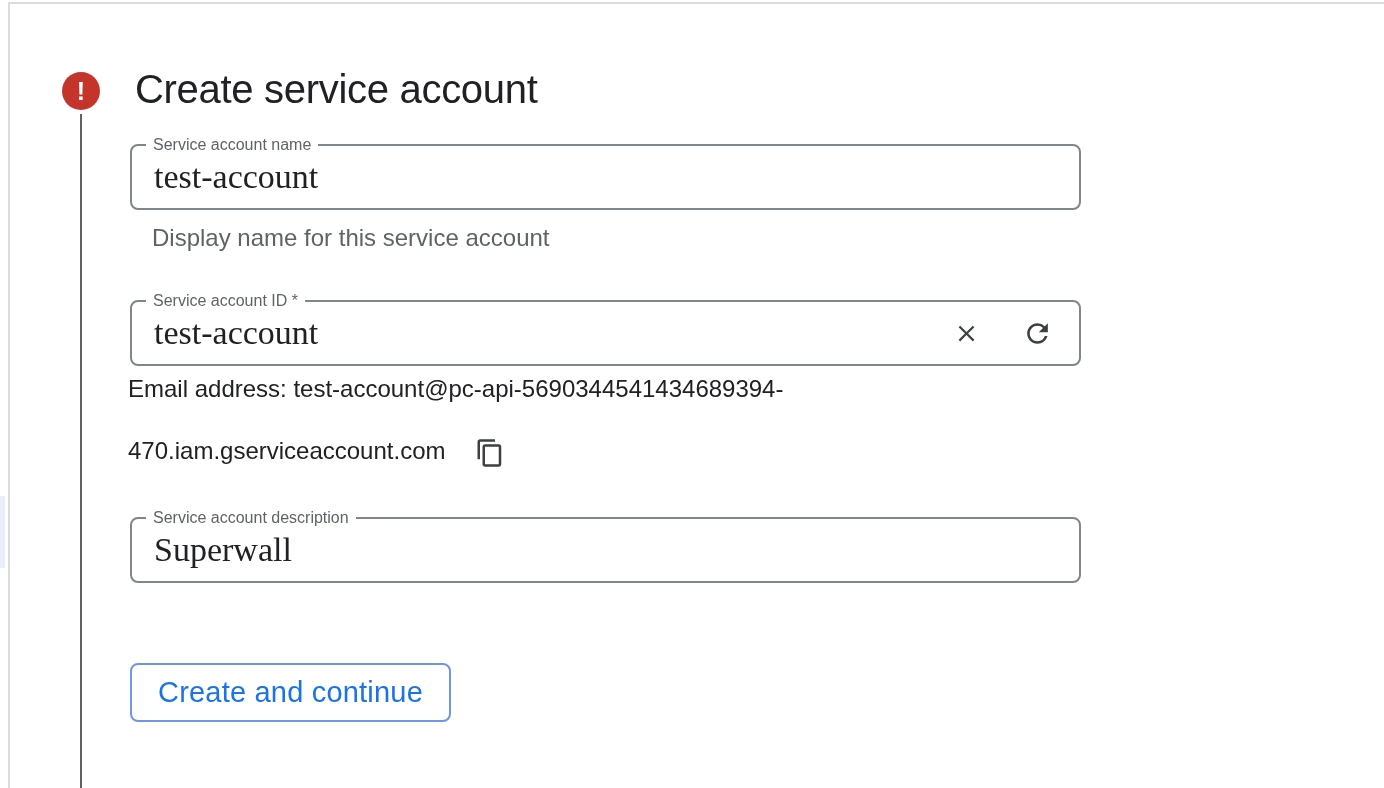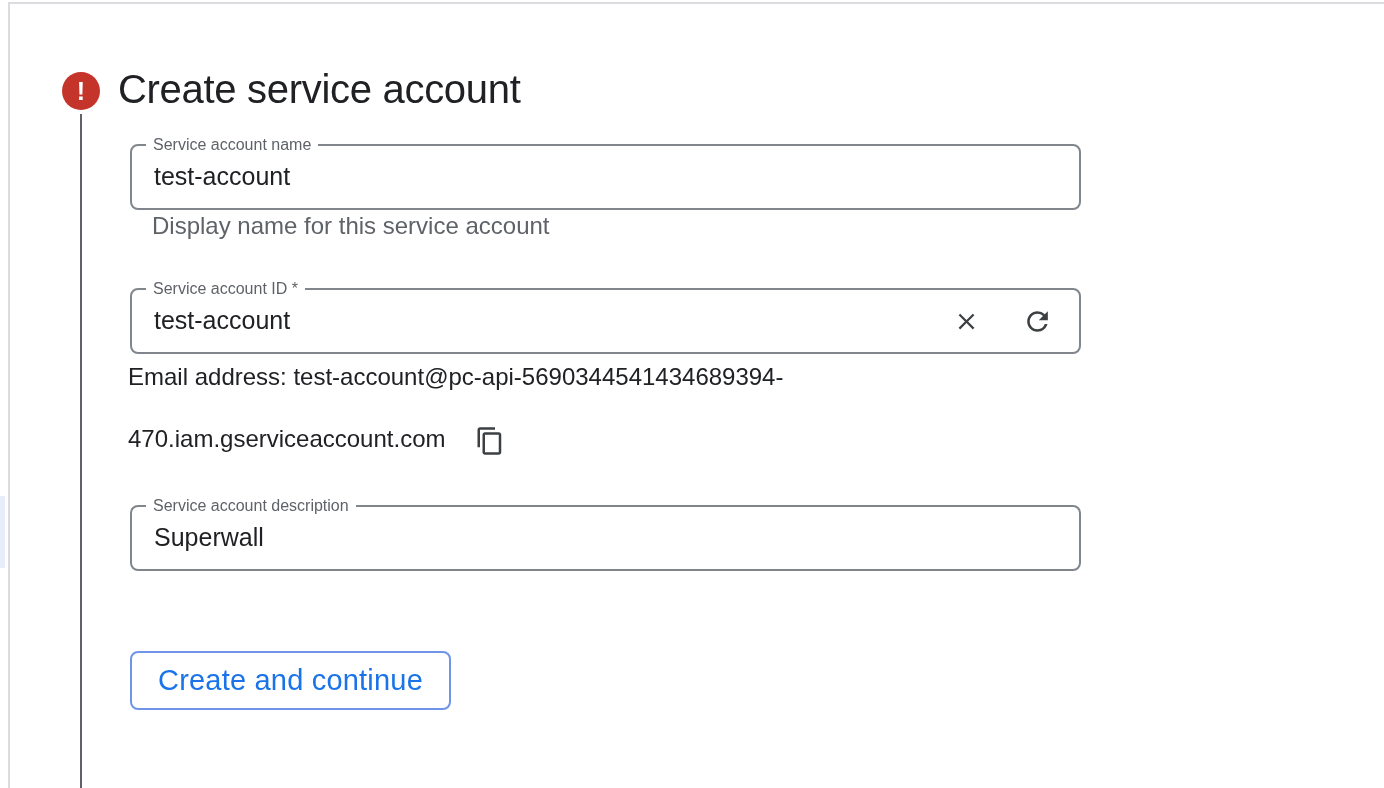--- a/index.html
+++ b/index.html
@@ -16,21 +16,21 @@
   .left-accent { position: absolute; left: 0; top: 496px; width: 5px; height: 72px; background: #e7edf9; }
 
   .error-badge {
     position: absolute; left: 62px; top: 72px;
     width: 38px; height: 38px; border-radius: 50%;
     background: #c5342b; color: #ffffff;
     display: flex; align-items: center; justify-content: center;
     font-size: 25px; font-weight: 700; line-height: 38px;
   }
   .page-title {
-    position: absolute; left: 118px; top: 65px;
+    position: absolute; left: 135px; top: 65px;
     font-size: 40px; font-weight: 400; line-height: 48px;
     letter-spacing: -0.3px; color: #202124; white-space: nowrap;
   }
   .stepper-line { position: absolute; left: 80px; top: 114px; bottom: 0; width: 2px; background: #5f6368; }
 
   .form-area { position: absolute; left: 130px; top: 144px; width: 951px; }
 
   .field {
     position: relative;
     height: 66px; width: 100%;
@@ -40,35 +40,35 @@
   .field-label {
     position: absolute; top: -14px; left: 14px;
     background: #ffffff; padding: 0 7px;
     font-size: 16px; line-height: 26px; color: #5f6368;
     white-space: nowrap;
   }
   .field-input {
     border: none; outline: none; background: transparent;
     width: 100%; height: 100%;
     padding: 0 0 1px 22px;
-    font-family: Liberation Sans, sans-serif; font-size: 25px; color: #202124;
+    font-family: Liberation Serif, serif; font-size: 34px; color: #202124;
   }
   .field-row { display: flex; align-items: center; }
   .field-row .field-input { flex: 1; min-width: 0; }
 
   .icon-btn {
     background: none; border: none; padding: 0; cursor: pointer;
     display: flex; align-items: center; justify-content: center;
   }
   .icon-btn svg { fill: #3c4043; }
   .clear-btn { margin-right: 42px; }
   .refresh-btn { margin-right: 26px; }
 
   .helper {
-    margin: 2px 0 0 22px;
+    margin: 14px 0 0 22px;
     font-size: 24px; line-height: 28px; color: #5f6368;
   }
 
   .email-block {
     margin-top: -8px; margin-left: -2px;
     font-size: 24px; line-height: 62px; color: #202124;
   }
   .copy-btn { display: inline-flex; vertical-align: middle; margin-left: 30px; }
 
   .field-id { margin-top: 48px; }

